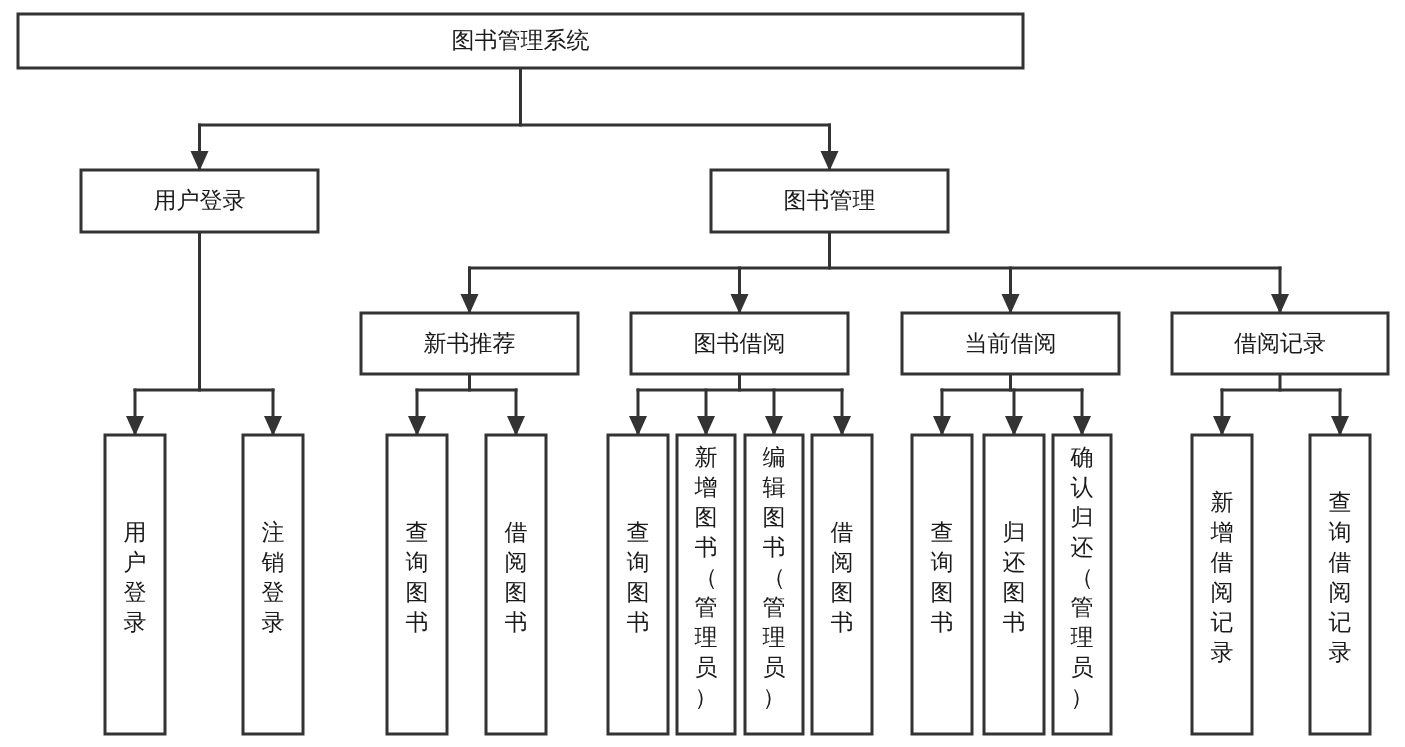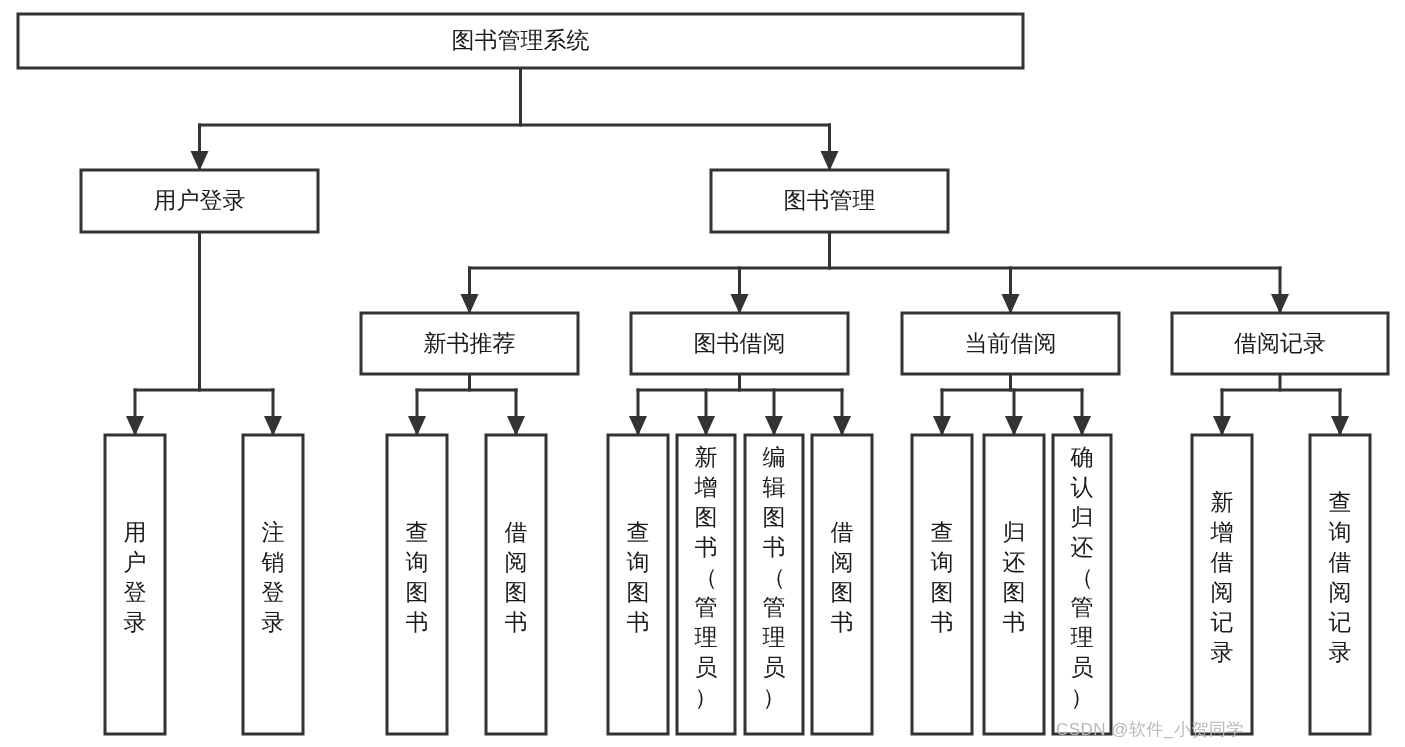--- a/index.html
+++ b/index.html
@@ -215,14 +215,13 @@
         <g>
           <rect x="1192" y="435" width="60" height="299" class="node-box"></rect>
           <text x="1222" y="509.5" class="node-label-v"><tspan x="1222" dy="0">新</tspan><tspan x="1222" dy="30">增</tspan><tspan x="1222" dy="30">借</tspan><tspan x="1222" dy="30">阅</tspan><tspan x="1222" dy="30">记</tspan><tspan x="1222" dy="30">录</tspan></text>
         </g>
         <g>
           <rect x="1310" y="435" width="60" height="299" class="node-box"></rect>
           <text x="1340" y="509.5" class="node-label-v"><tspan x="1340" dy="0">查</tspan><tspan x="1340" dy="30">询</tspan><tspan x="1340" dy="30">借</tspan><tspan x="1340" dy="30">阅</tspan><tspan x="1340" dy="30">记</tspan><tspan x="1340" dy="30">录</tspan></text>
         </g>
       </g>
   </svg>
-  <div class="watermark">CSDN @软件_小贺同学</div>
 </div>
 
 </body></html>

